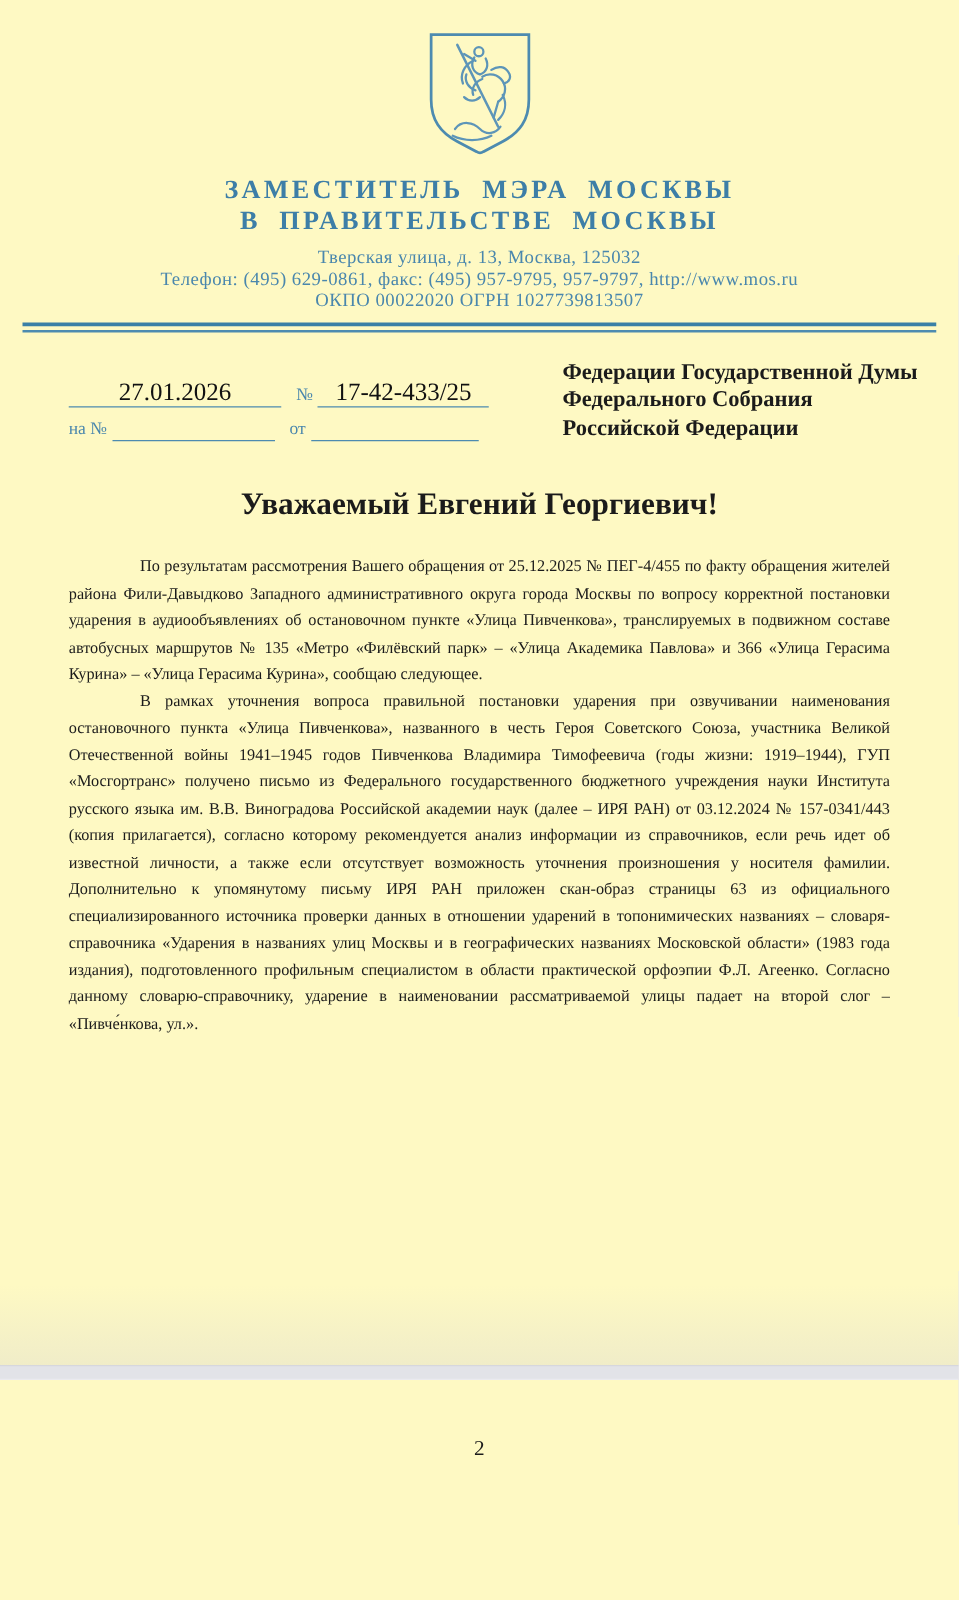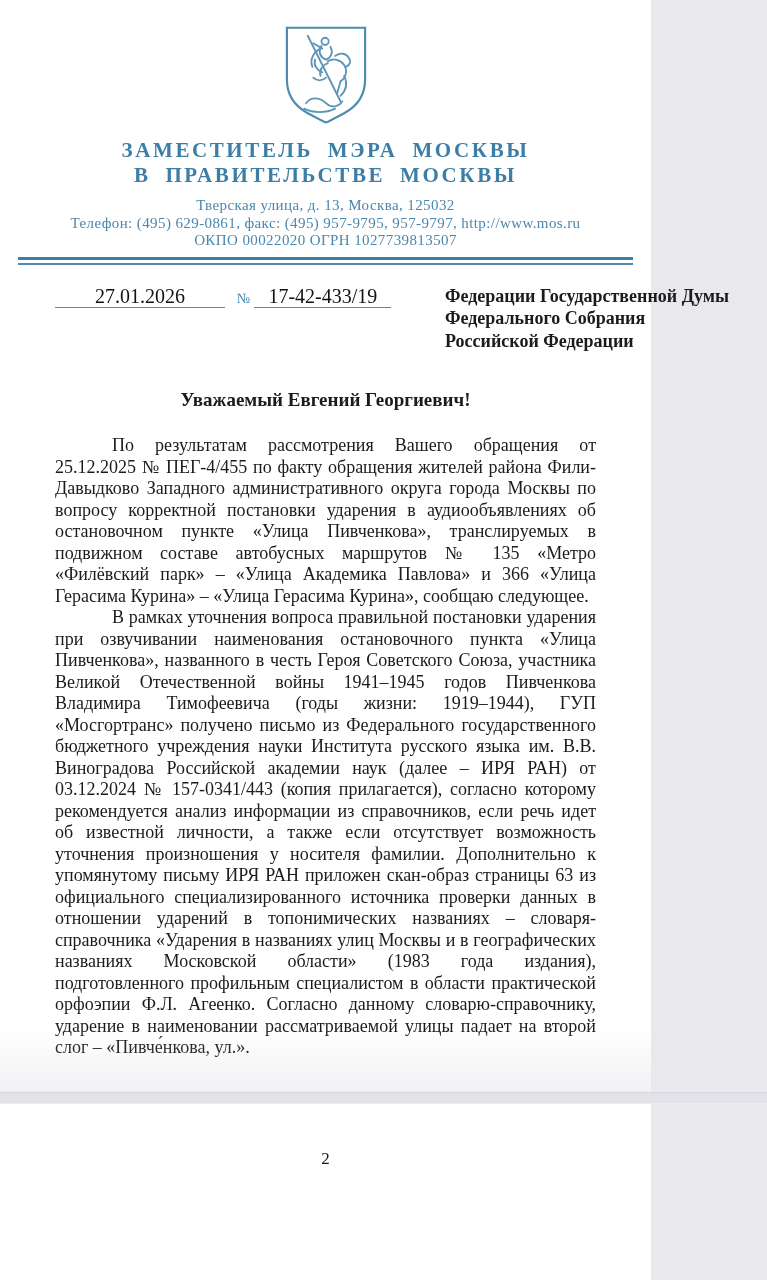--- a/index.html
+++ b/index.html
@@ -8,22 +8,22 @@
     position: relative;
     width: 767px;
     height: 1280px;
     margin: 0 auto;
     overflow: hidden;
     background: #e9e9ed;
     font-family: "Liberation Serif", "DejaVu Serif", serif;
     color: #1b1b1b;
   }
   .page {
-    background: #ffffff;
-    width: 651px;
+    background: #fef9c3;
+    width: 767px;
     position: relative;
   }
   .page1 { height: 1092px; }
   .page1::after {
     content: "";
     position: absolute;
     left: 0; right: 0; bottom: 0;
     height: 64px;
     background: linear-gradient(to bottom, rgba(210,210,218,0) 0%, rgba(205,205,214,0.28) 100%);
     pointer-events: none;
@@ -66,21 +66,21 @@
   }
   .lh-rule-thin {
     margin: 3px 18px 0 18px;
     border-top: 2px solid #4d8bb0;
   }
 
   
   .ref-section {
     margin: 20px 55px 0 55px;
     display: flex;
-    align-items: flex-start;
+    align-items: flex-end;
   }
   .ref-left { flex: 0 0 390px; }
   .ref-row {
     display: flex;
     align-items: flex-end;
   }
   .ref-row2 { margin-top: 9px; }
   .ref-fill {
     border-bottom: 1.5px solid #4d8bb0;
     text-align: center;
@@ -110,25 +110,25 @@
     font-size: 18px;
     line-height: 22.5px;
     white-space: nowrap;
   }
 
   
   .salutation {
     margin-top: 37px;
     text-align: center;
     font-weight: bold;
-    font-size: 19px;
+    font-size: 25px;
   }
   .body-text {
     margin: 24px 55px 0 55px;
-    font-size: 18px;
+    font-size: 13px;
     line-height: 21.5px;
     text-align: justify;
   }
   .body-text p { text-indent: 57px; }
 
   
   .page-number {
     padding-top: 45px;
     text-align: center;
     font-size: 17px;
@@ -184,21 +184,27 @@
     </div>
 
     <div class="lh-rule"></div>
     <div class="lh-rule-thin"></div>
 
     <div class="ref-section">
       <div class="ref-left">
         <div class="ref-row">
           <span class="ref-fill date">27.01.2026</span>
           <span class="ref-label">№</span>
-          <span class="ref-fill num">17-42-433/19</span>
+          <span class="ref-fill num">17-42-433/25</span>
+        </div>
+        <div class="ref-row ref-row2">
+          <span class="ref-label" style="padding-left:0">на №</span>
+          <span class="ref-blank b1"></span>
+          <span class="ref-label">от</span>
+          <span class="ref-blank b2"></span>
         </div>
       </div>
       <div class="recipient">
         <div>Федерации Государственной Думы</div>
         <div>Федерального Собрания</div>
         <div>Российской Федерации</div>
       </div>
     </div>
 
     <div class="salutation">Уважаемый Евгений Георгиевич!</div>

